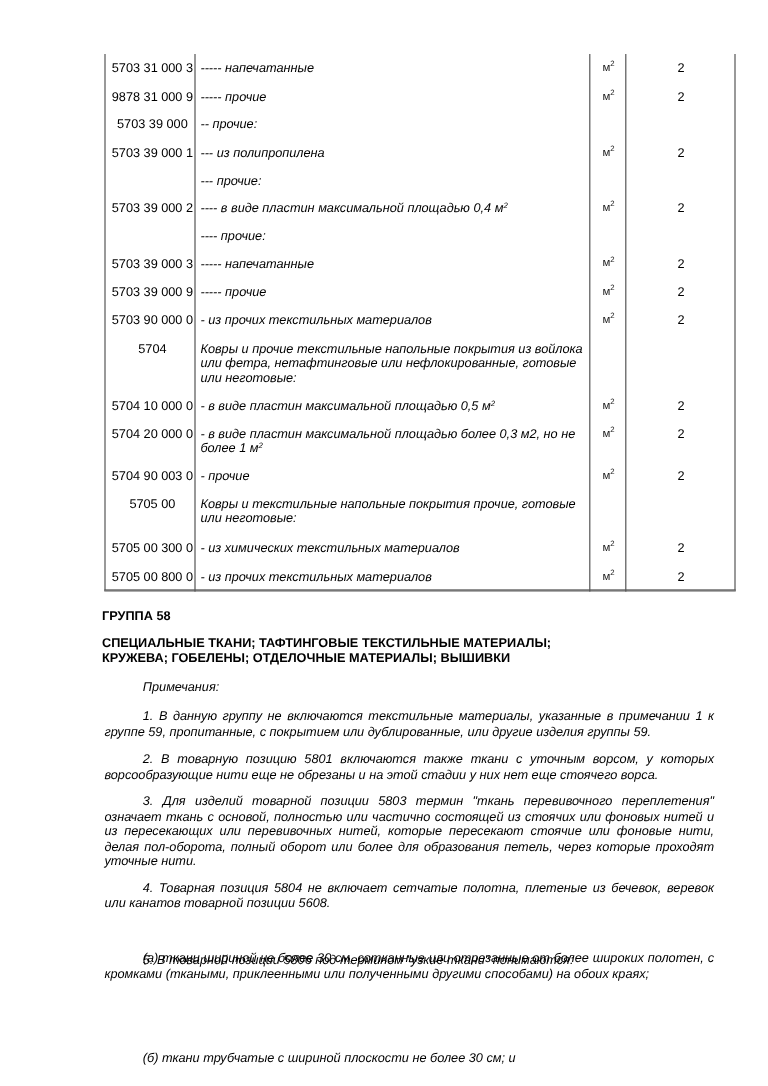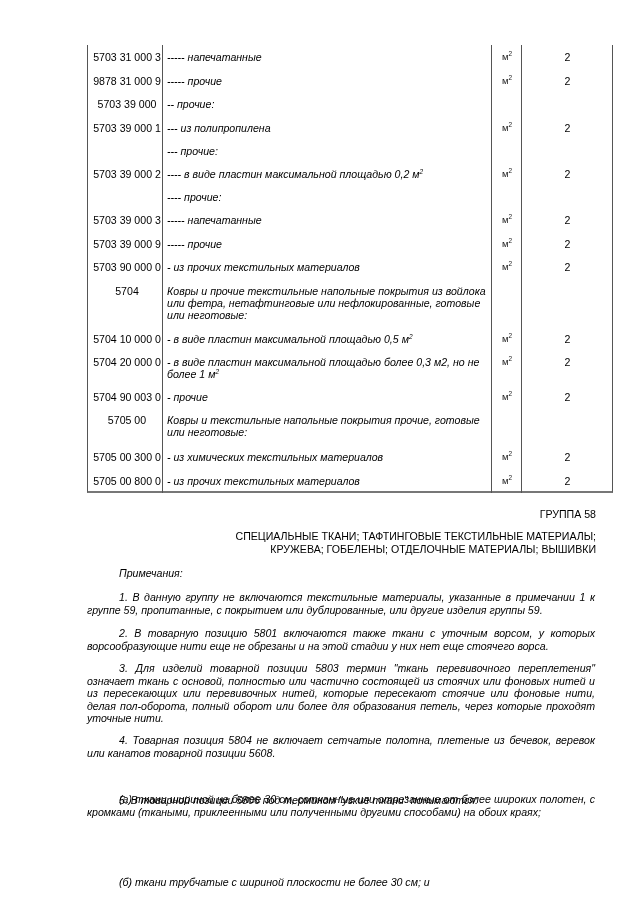--- a/index.html
+++ b/index.html
@@ -7,21 +7,21 @@
          font-family: "Liberation Sans", sans-serif; color: #000; font-size: 10.6px; }
   .tbl { position: absolute; left: 87px; top: 45px; width: 526px; height: 448px;
          border-left: 1px solid #555; border-right: 1px solid #555; border-bottom: 2px solid #777; box-sizing: border-box; }
   .vline { position: absolute; top: 45px; height: 448px; width: 1px; background: #555; }
   .row { position: absolute; left: 87px; width: 526px; }
   .c1 { position: absolute; left: 4px; width: 72px; white-space: nowrap; text-align: center; }
   .c2 { position: absolute; left: 80px; width: 325px; line-height: 12px; font-style: italic; }
   .c3 { position: absolute; left: 415px; width: 20px; font-size: 9.5px; color: #222; }
   .c4 { position: absolute; left: 435px; width: 91px; text-align: center; }
   sup { font-size: 6.5px; vertical-align: 4px; line-height: 0; }
-  .center { position: absolute; left: 70px; width: 526px; text-align: right; font-weight: normal; }
+  .center { position: absolute; left: 85px; width: 526px; text-align: left; font-weight: bold; }
   .para { position: absolute; left: 87px; width: 508px; text-align: justify; line-height: 12.5px; }
   .indent { text-indent: 32px; font-style: italic; }
 </style>
 </head>
 <body>
 
 <div class="tbl"></div>
 <div class="vline" style="left:162px"></div>
 <div class="vline" style="left:491px"></div>
 <div class="vline" style="left:521px"></div>
@@ -52,21 +52,21 @@
       <div class="c4">2</div>
     </div>
     <div class="row" style="top: 145px;">
       <div class="c1"></div>
       <div class="c2"><span>--- прочие:</span></div>
       <div class="c3"><span></span><sup></sup></div>
       <div class="c4"></div>
     </div>
     <div class="row" style="top: 168px;">
       <div class="c1">5703 39 000 2</div>
-      <div class="c2"><span>---- в виде пластин максимальной площадью 0,2 м</span><sup>2</sup></div>
+      <div class="c2"><span>---- в виде пластин максимальной площадью 0,4 м</span><sup>2</sup></div>
       <div class="c3"><span>м</span><sup>2</sup></div>
       <div class="c4">2</div>
     </div>
     <div class="row" style="top: 191px;">
       <div class="c1"></div>
       <div class="c2"><span>---- прочие:</span></div>
       <div class="c3"><span></span><sup></sup></div>
       <div class="c4"></div>
     </div>
     <div class="row" style="top: 214px;">

